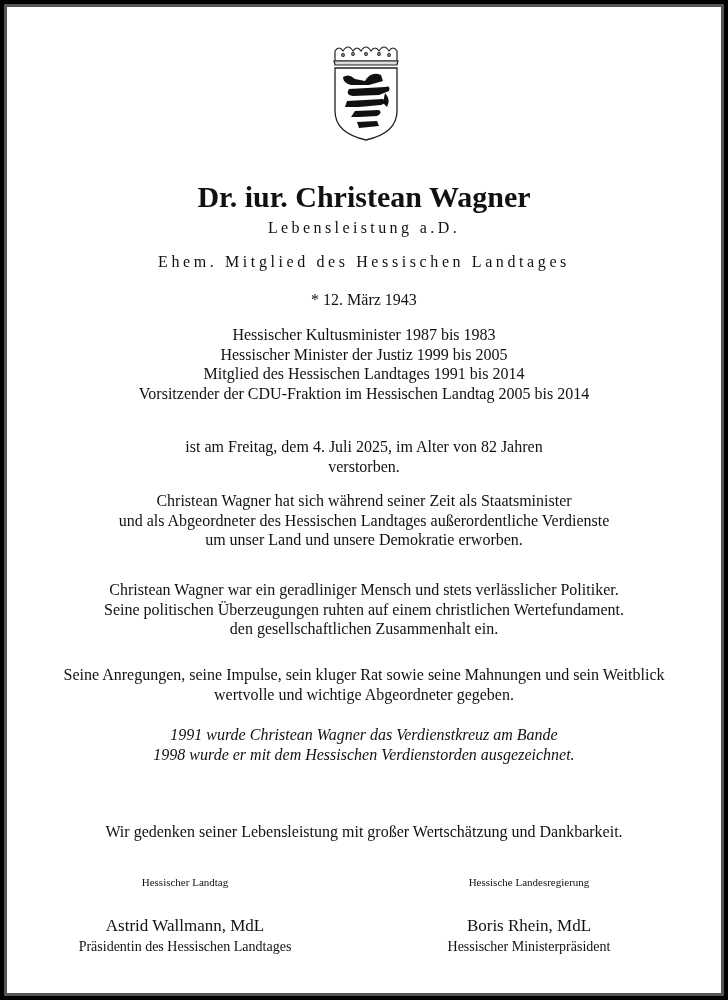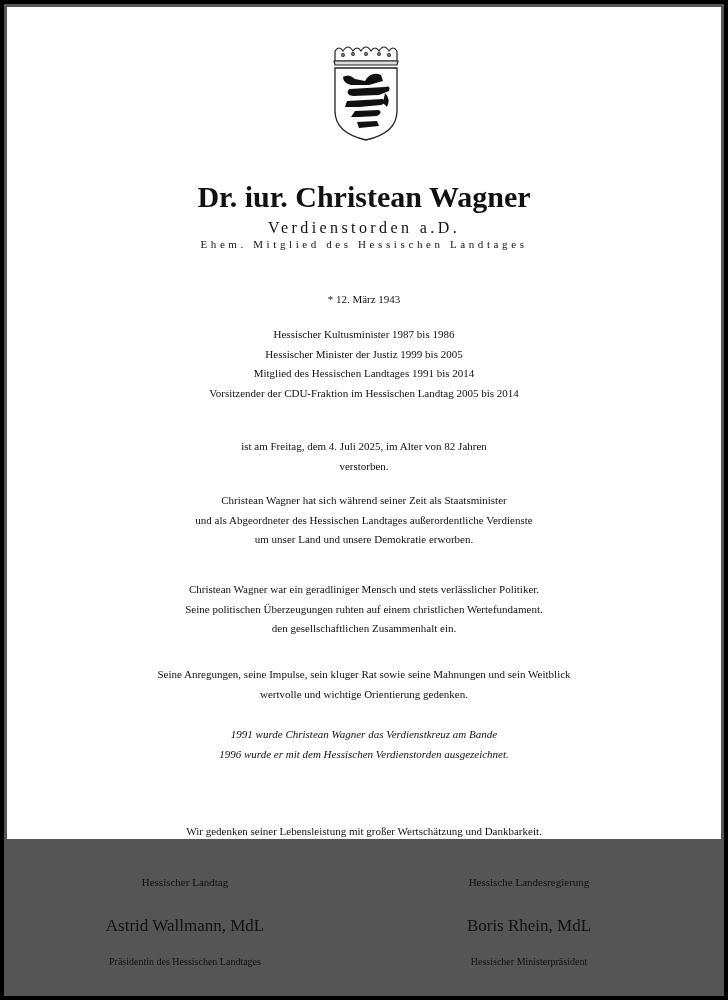--- a/index.html
+++ b/index.html
@@ -6,43 +6,43 @@
   body {
     width: 728px; height: 1000px; background: #000;
     font-family: "Liberation Serif", "DejaVu Serif", serif; color: #111;
     position: relative; overflow: hidden;
   }
   .frame {
     position: absolute; left: 4px; top: 4px; width: 720px; height: 992px;
     background: #555; box-sizing: border-box;
   }
   .page {
-    position: absolute; left: 7px; top: 7px; width: 714px; height: 832px;
+    position: absolute; left: 7px; top: 7px; width: 714px; height: 986px;
     background: #fff; box-sizing: border-box;
   }
   .abs { position: absolute; left: 0; width: 714px; text-align: center; white-space: nowrap; }
   .arms { position: absolute; left: 322px; top: 34px; width: 74px; height: 100px; }
   .name { top: 172px; font-size: 30px; font-weight: bold; line-height: 36px; }
   .sub1 { top: 211px; font-size: 16px; letter-spacing: 3.4px; line-height: 20px; }
-  .sub2 { top: 227px; font-size: 11px; letter-spacing: 3.6px; line-height: 20px; }
-  .block { font-size: 11px; line-height: 19.5px; }
+  .sub2 { top: 245px; font-size: 16px; letter-spacing: 3.6px; line-height: 20px; }
+  .block { font-size: 16px; line-height: 19.5px; }
   .birth { top: 283px; }
   .career { top: 318px; }
   .death { top: 430px; }
   .p1 { top: 484px; text-align: center; }
   .p2 { top: 573px; }
   .p3 { top: 658px; }
   .p4 { top: 718px; font-style: italic; }
   .closing { top: 815px; }
   .sig { position: absolute; text-align: center; white-space: nowrap; }
   .sig.left { left: 43px; width: 270px; }
   .sig.right { left: 387px; width: 270px; }
   .sig .org { position: absolute; left: 0; width: 100%; top: 866px; font-size: 11px; line-height: 19px; }
   .sig .person { position: absolute; left: 0; width: 100%; top: 906px; font-size: 17px; line-height: 26px; }
-  .sig .role { position: absolute; left: 0; width: 100%; top: 930px; font-size: 10px; line-height: 19px; margin-top: 15px; }
+  .sig .role { position: absolute; left: 0; width: 100%; top: 930px; font-size: 14px; line-height: 19px; }
 </style>
 </head>
 <body>
 
 <div class="frame"></div>
 <div class="page">
 
   <svg class="arms" viewBox="0 0 74 100">
 
     <g fill="none" stroke="#222" stroke-width="1.2">
@@ -61,27 +61,27 @@
       <path d="M14 36 Q20 32 26 38 L36 40 Q42 30 52 34 L54 40 L40 44 L22 44 Q14 42 14 36 Z"></path>
       <path d="M20 48 L56 46 Q62 44 60 50 L50 54 L24 55 Q16 54 20 48 Z"></path>
       <path d="M18 60 L54 58 Q58 62 52 64 L30 66 L16 66 Z"></path>
       <path d="M26 70 L50 69 Q54 72 48 75 L30 76 L22 76 Z"></path>
       <path d="M28 81 L48 80 L50 85 L30 87 Z"></path>
       <path d="M56 52 Q62 58 58 66 L54 62 Z"></path>
     </g>
   </svg>
 
   <div class="abs name">Dr. iur. Christean Wagner</div>
-  <div class="abs sub1">Verdienstorden a.D.</div>
+  <div class="abs sub1">Lebensleistung a.D.</div>
   <div class="abs sub2">Ehem. Mitglied des Hessischen Landtages</div>
 
   <div class="abs block birth">* 12. März 1943</div>
 
   <div class="abs block career">
-    <div>Hessischer Kultusminister 1987 bis 1986</div>
+    <div>Hessischer Kultusminister 1987 bis 1983</div>
     <div>Hessischer Minister der Justiz 1999 bis 2005</div>
     <div>Mitglied des Hessischen Landtages 1991 bis 2014</div>
     <div>Vorsitzender der CDU-Fraktion im Hessischen Landtag 2005 bis 2014</div>
   </div>
 
   <div class="abs block death">
     <div>ist am Freitag, dem 4. Juli 2025, im Alter von 82 Jahren</div>
     <div>verstorben.</div>
   </div>
 
@@ -92,26 +92,26 @@
   </div>
 
   <div class="abs block p2">
     <div>Christean Wagner war ein geradliniger Mensch und stets verlässlicher Politiker.</div>
     <div>Seine politischen Überzeugungen ruhten auf einem christlichen Wertefundament.</div>
     <div>den gesellschaftlichen Zusammenhalt ein.</div>
   </div>
 
   <div class="abs block p3">
     <div>Seine Anregungen, seine Impulse, sein kluger Rat sowie seine Mahnungen und sein Weitblick</div>
-    <div>wertvolle und wichtige Orientierung gedenken.</div>
+    <div>wertvolle und wichtige Abgeordneter gegeben.</div>
   </div>
 
   <div class="abs block p4">
     <div>1991 wurde Christean Wagner das Verdienstkreuz am Bande</div>
-    <div>1996 wurde er mit dem Hessischen Verdienstorden ausgezeichnet.</div>
+    <div>1998 wurde er mit dem Hessischen Verdienstorden ausgezeichnet.</div>
   </div>
 
   <div class="abs block closing">Wir gedenken seiner Lebensleistung mit großer Wertschätzung und Dankbarkeit.</div>
 
   <div class="sig left">
     <div class="org">Hessischer Landtag</div>
     <div class="person">Astrid Wallmann, MdL</div>
     <div class="role">Präsidentin des Hessischen Landtages</div>
   </div>
 

